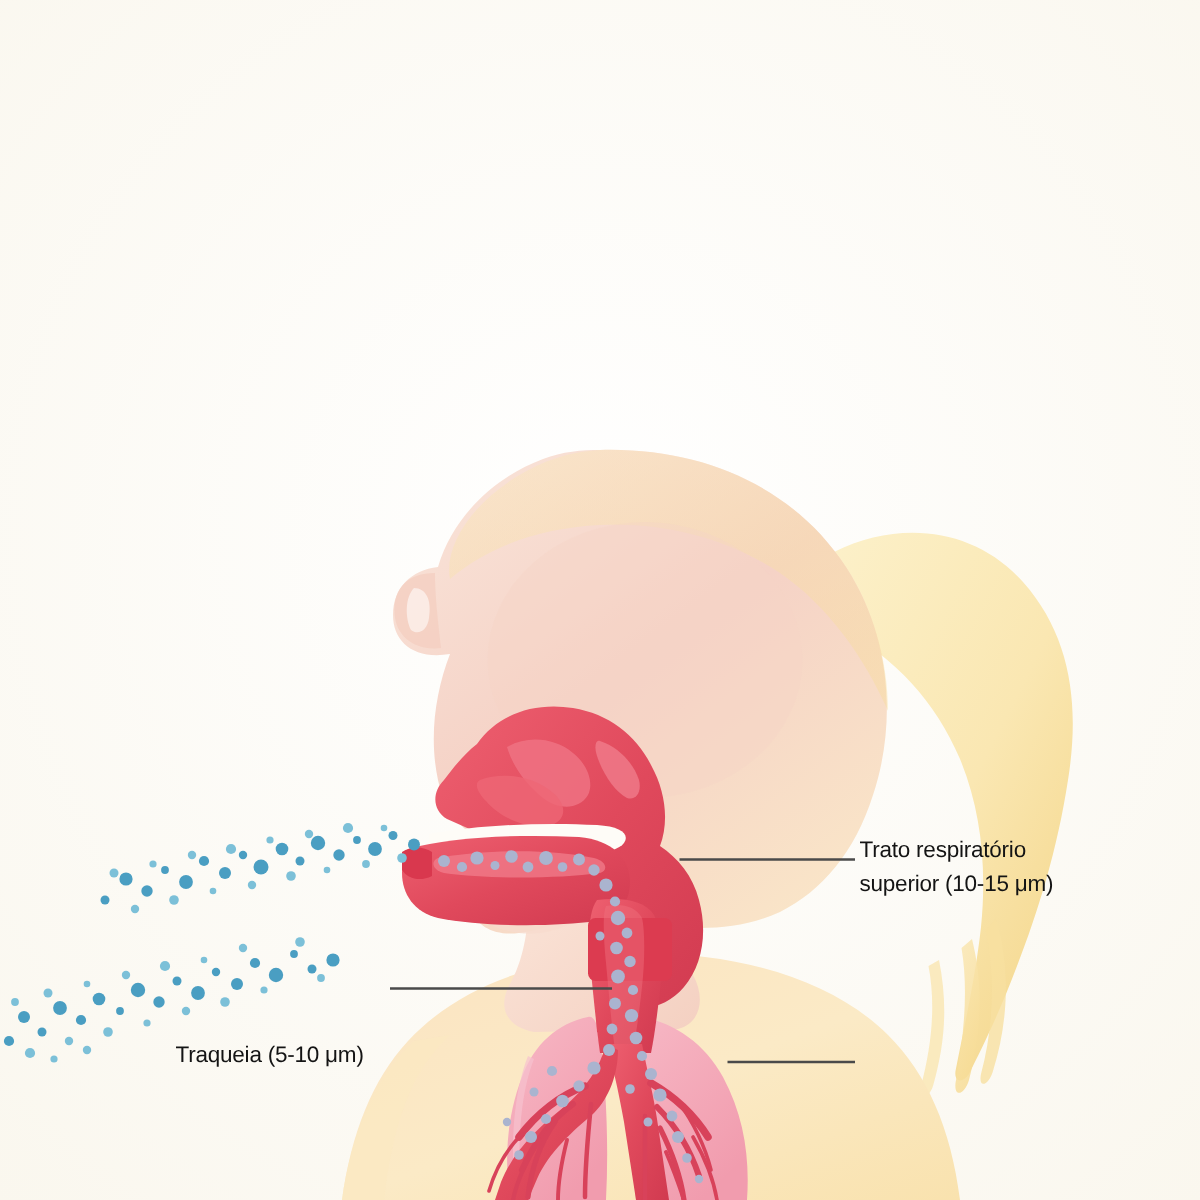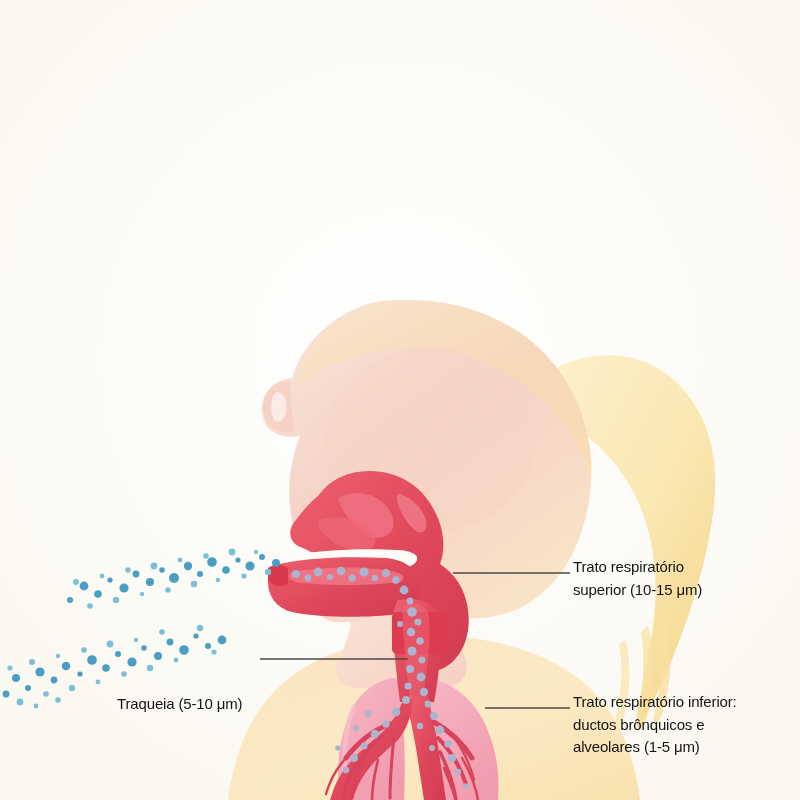--- a/index.html
+++ b/index.html
@@ -375,17 +375,14 @@
     <g stroke="#4a4a4a" stroke-width="1.6">
       <line x1="453" y1="573" x2="570" y2="573"></line>
       <line x1="260" y1="659" x2="408" y2="659"></line>
       <line x1="485" y1="708" x2="570" y2="708"></line>
     </g>
   </svg>
 
   <div class="anno anno-upper">Trato respiratório
 superior (10-15 μm)</div>
   <div class="anno anno-trach">Traqueia (5-10 μm)</div>
-  <div class="anno anno-lower">Trato respiratório inferior:
-ductos brônquicos e
-alveolares (1-5 μm)</div>
 
 </div>
 
 </body></html>

